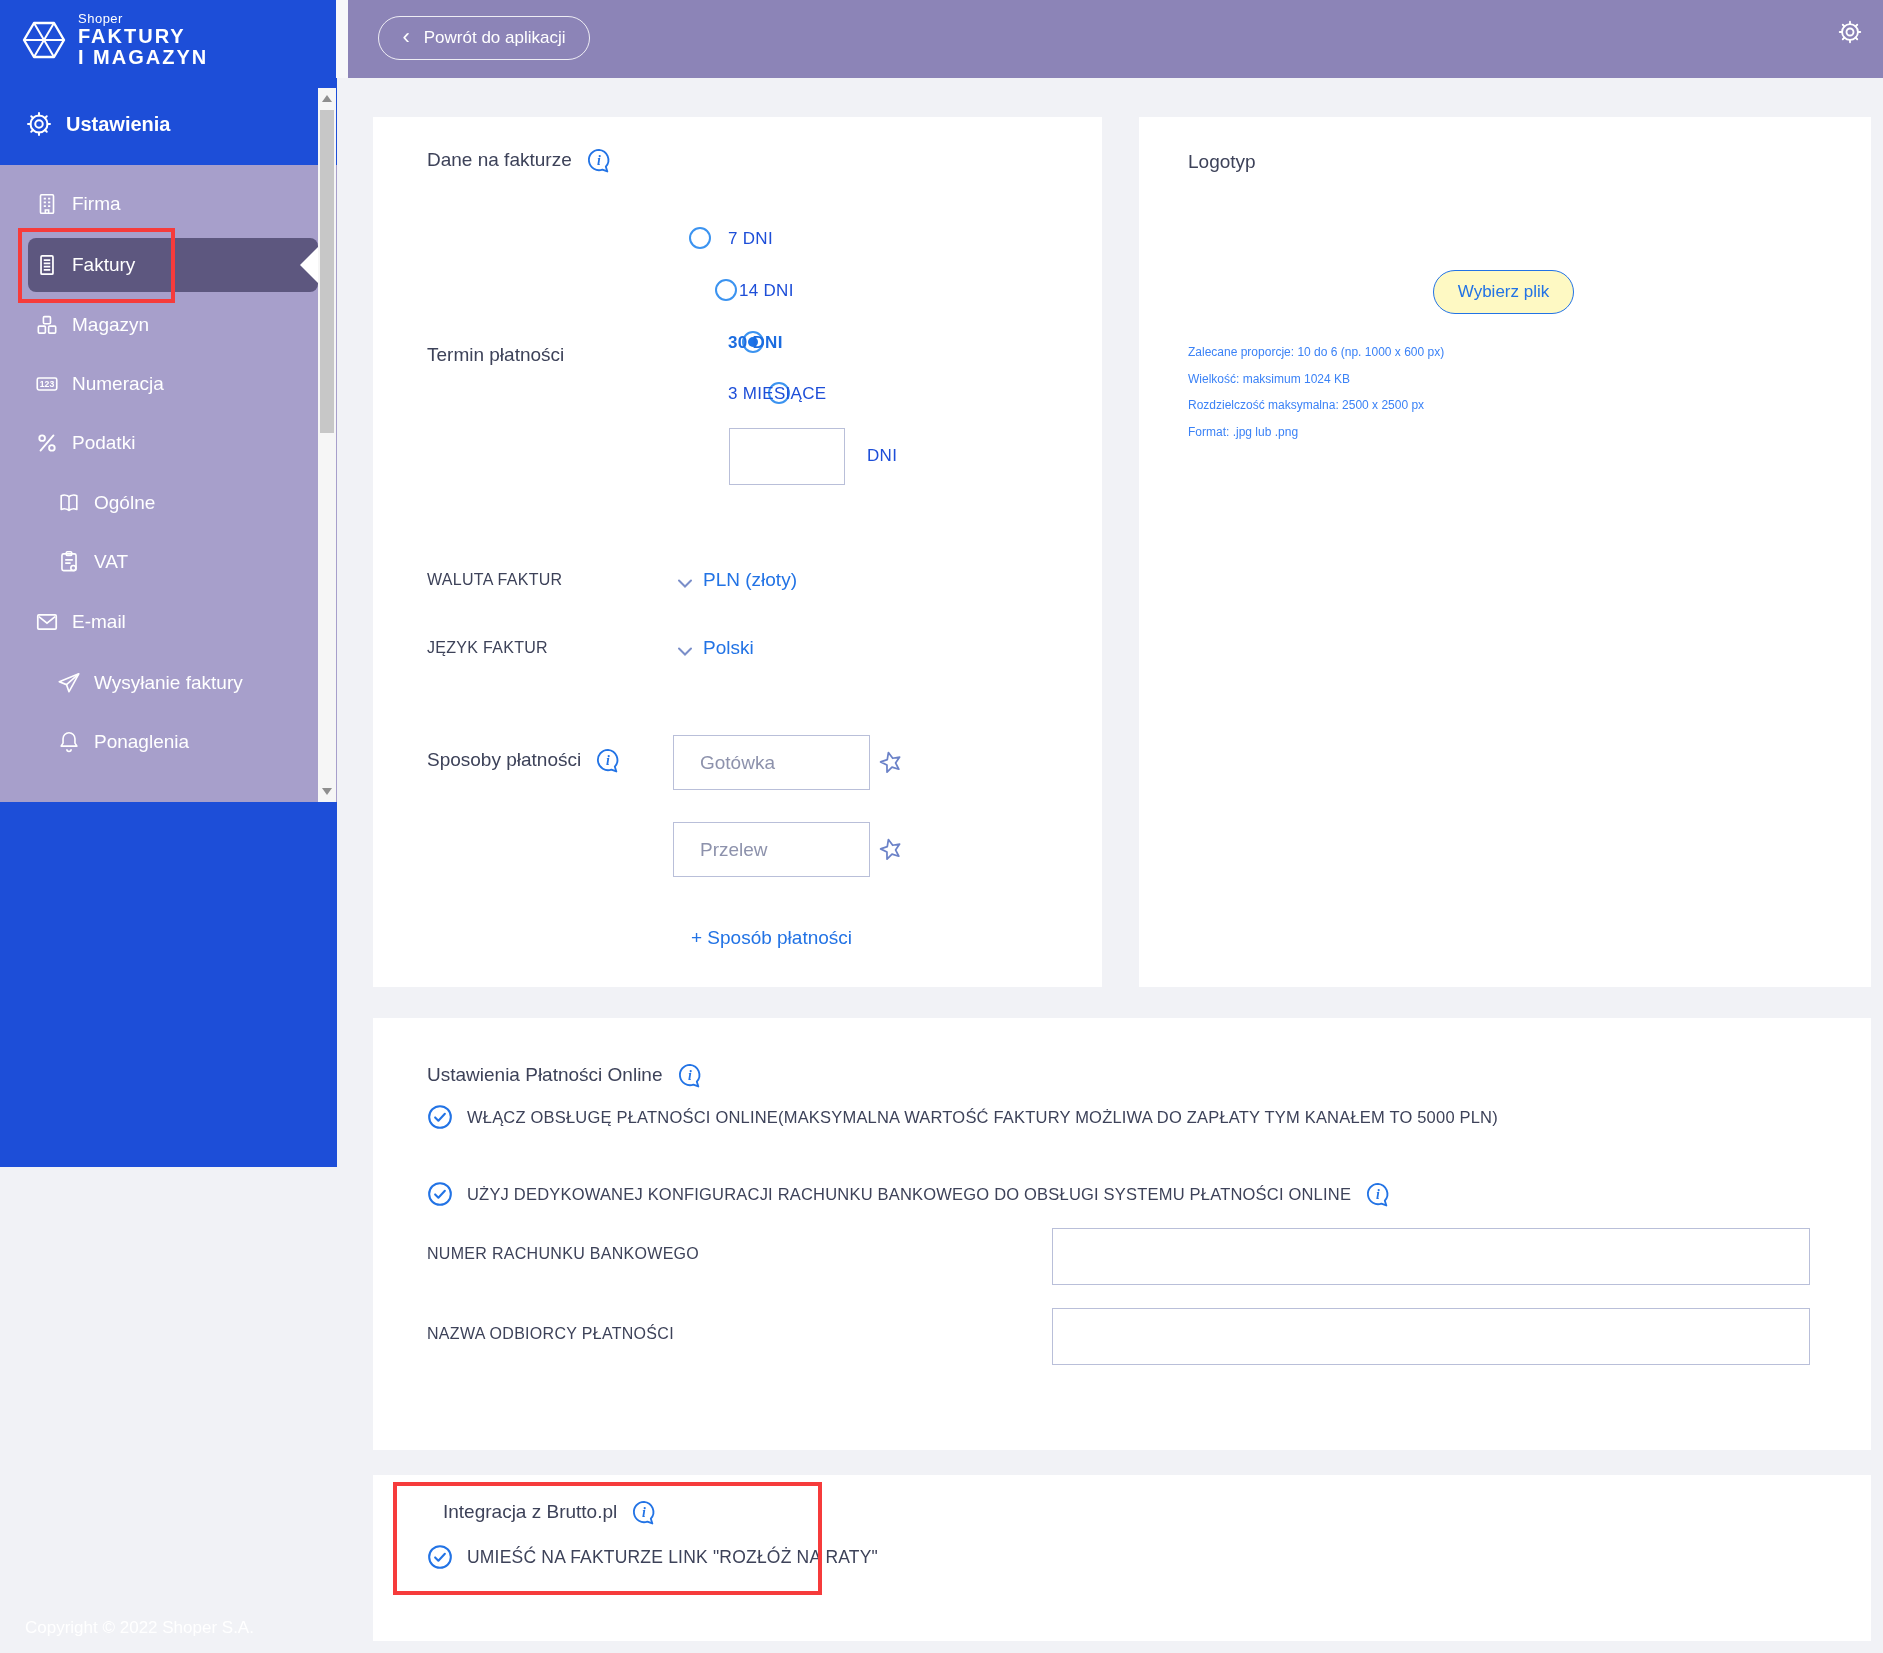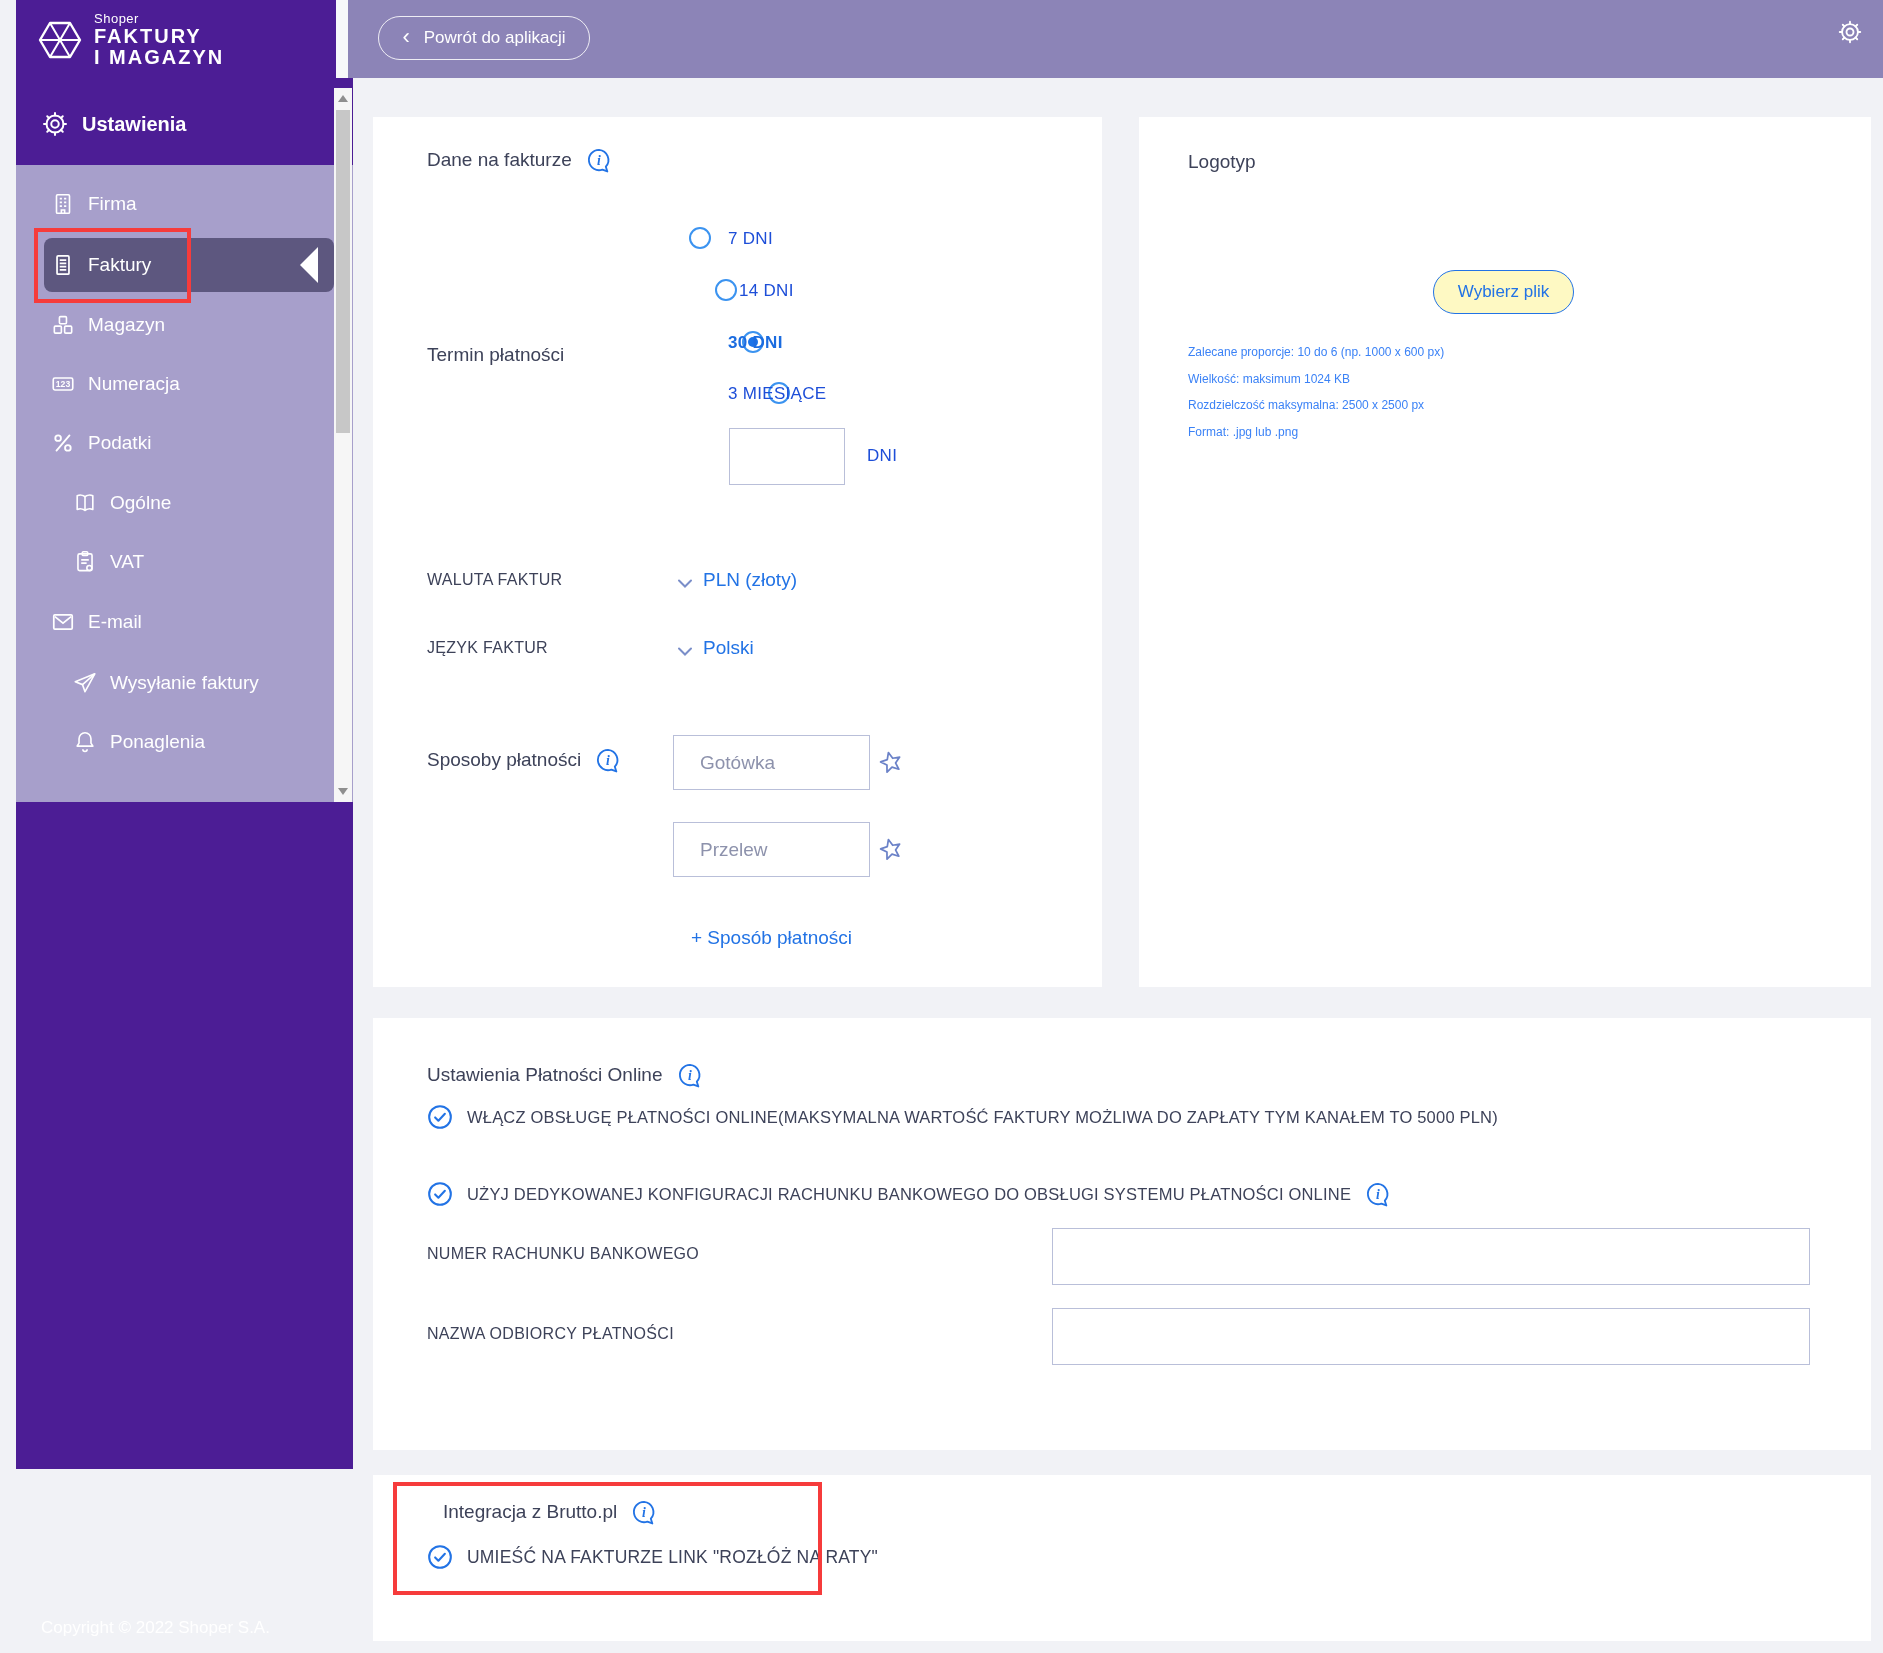--- a/index.html
+++ b/index.html
@@ -5,21 +5,21 @@
   * { margin:0; padding:0; box-sizing:border-box; }
   html,body { width:1883px; height:1653px; }
   body {
     position:relative; overflow:hidden;
     font-family:"Liberation Sans", sans-serif;
     background:#f1f2f6; color:#3d4259;
   }
   .abs { position:absolute; }
 
   
-  .sidebar { position:absolute; left:16px; top:0; width:337px; height:1469px; background:#4c1d95; }
+  .sidebar { position:absolute; left:0; top:0; width:337px; height:1167px; background:#1d4ed8; }
   .menu-section { position:absolute; left:0; top:165px; width:337px; height:637px; background:#a79fcb; }
   .brand { position:absolute; left:20px; top:12px; display:flex; align-items:center; gap:10px; }
   .brand-text { color:#fff; line-height:1.05; }
   .brand-small { font-size:13px; font-weight:400; letter-spacing:.5px; }
   .brand-big { font-size:20px; font-weight:700; letter-spacing:2px; }
   .nav-item { position:absolute; left:0; width:318px; height:36px; display:flex; align-items:center; cursor:pointer; }
   .nav-item .nav-icon { position:absolute; left:34px; width:26px; height:26px; }
   .nav-item .nav-label { position:absolute; left:72px; color:#fff; font-size:19px; white-space:nowrap; }
   .nav-item.indent .nav-icon { left:56px; }
   .nav-item.indent .nav-label { left:94px; }

